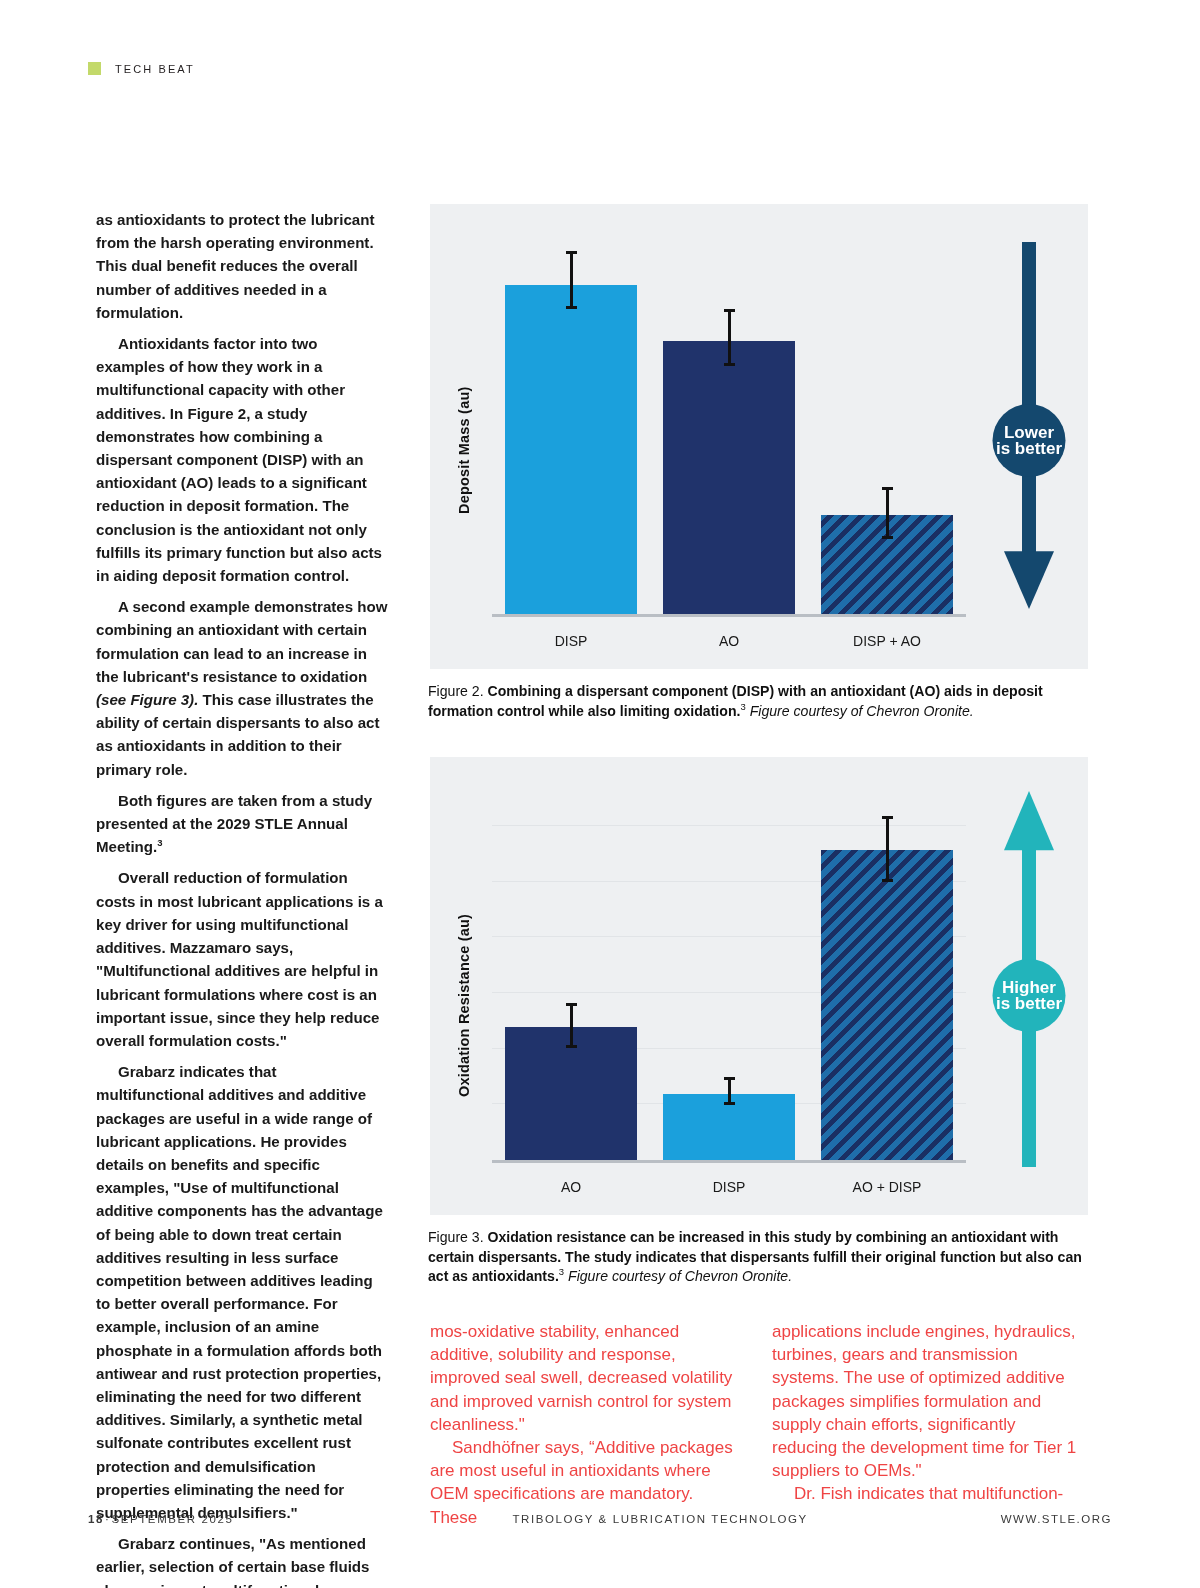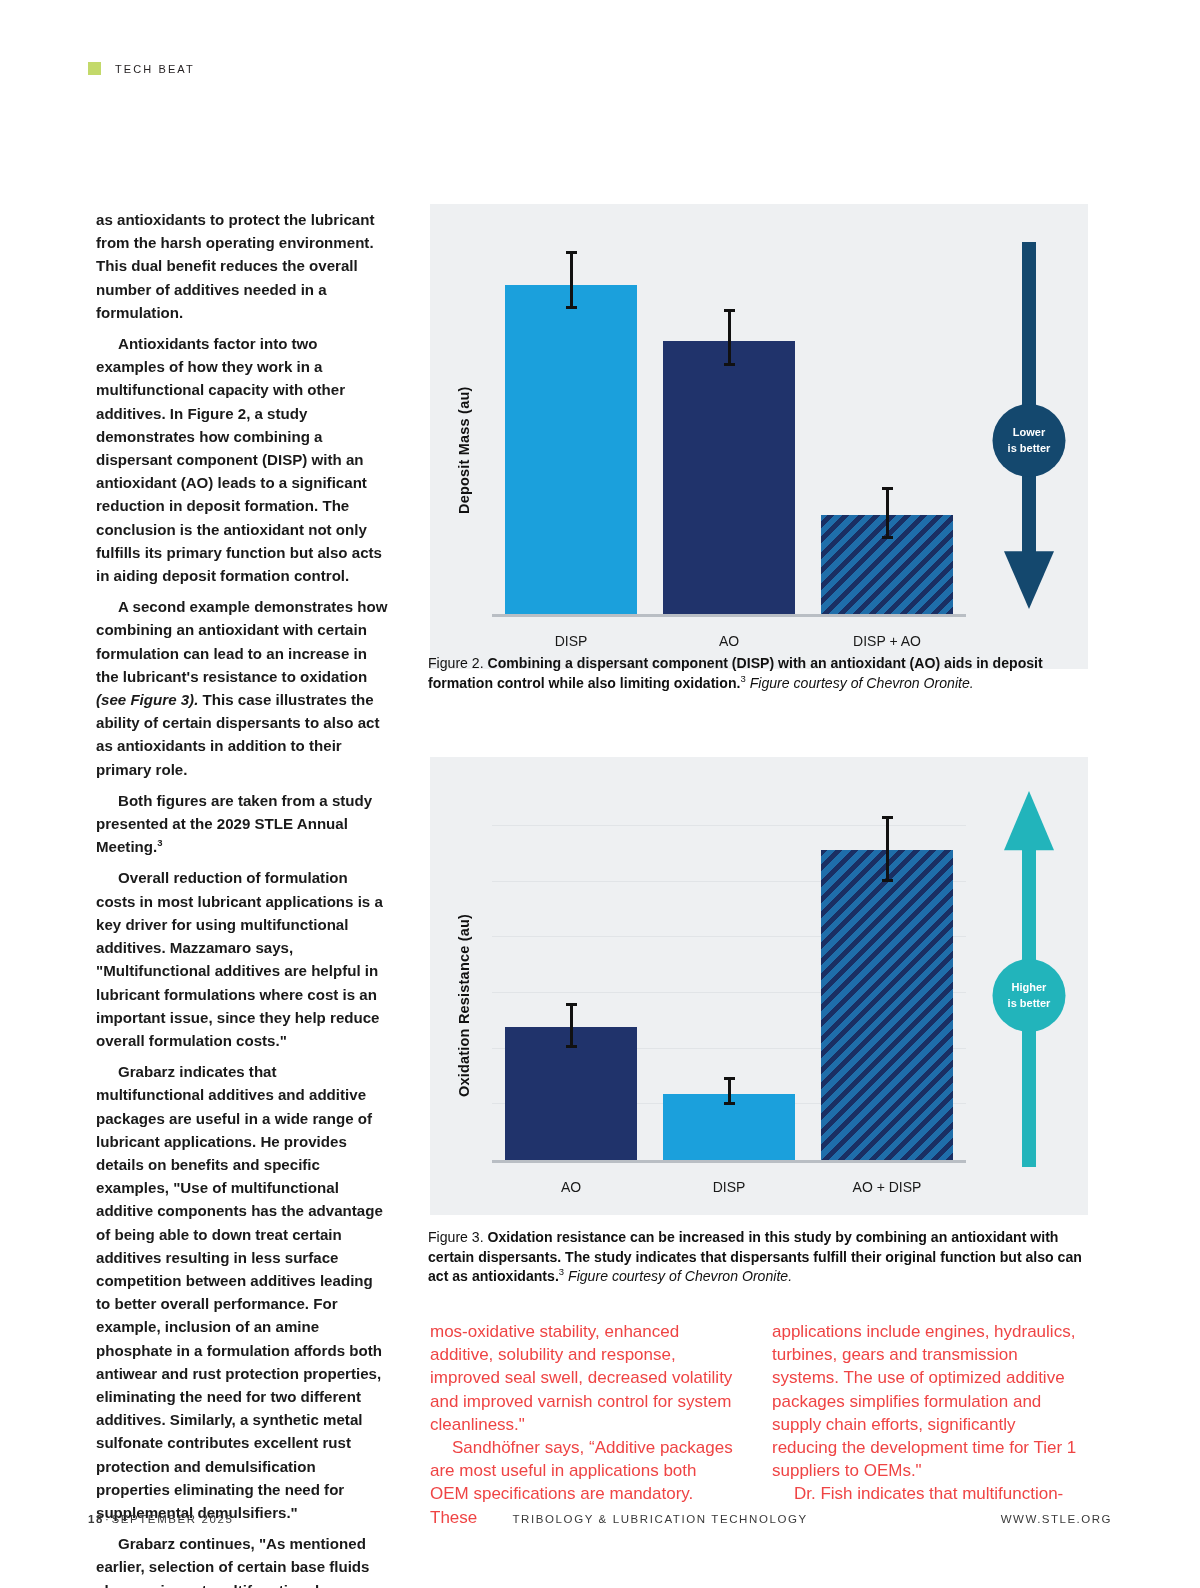--- a/index.html
+++ b/index.html
@@ -198,39 +198,39 @@
     transform: translateX(-50%);
     width: 73px;
     height: 73px;
     border-radius: 50%;
     display: flex;
     align-items: center;
     justify-content: center;
     text-align: center;
     color: #ffffff;
     font-weight: bold;
-    font-size: 11px;
+    font-size: 17px;
     line-height: 15.5px;
   }
   .fig2-badge { background: #14486e; top: 162px; }
   .fig3-badge { background: #22b4bb; top: 170px; }
 
   
   .caption {
     position: absolute;
     width: 660px;
     left: 428px;
     font-size: 14.1px;
     line-height: 19.5px;
     color: #111;
   }
   .caption .lead { font-weight: 400; }
   .caption b { font-weight: bold; }
   .caption i { font-style: italic; font-weight: normal; }
-  .cap2 { top: 654px; }
+  .cap2 { top: 682px; }
   .cap3 { top: 1228px; }
 
   
   .col-bottom {
     position: absolute;
     top: 1320px;
     width: 308px;
     font-size: 17px;
     line-height: 23.2px;
     color: #ef4444;
@@ -382,21 +382,21 @@
       </div>
     </div>
   </div>
 
   <div class="caption cap3">
     <span class="lead">Figure 3. </span><b>Oxidation resistance can be increased in this study by combining an antioxidant with certain dispersants. The study indicates that dispersants fulfill their original function but also can act as antioxidants.</b><sup>3</sup><i> Figure courtesy of Chevron Oronite.</i>
   </div>
 
   <div class="col-bottom col-mid">
     <p>mos-oxidative stability, enhanced additive, solubility and response, improved seal swell, decreased volatility and improved varnish control for system cleanliness."</p>
-    <p class="indent">Sandhöfner says, “Additive packages are most useful in applications both OEM specifications are mandatory. These</p>
+    <p class="indent">Sandhöfner says, “Additive packages are most useful in antioxidants where OEM specifications are mandatory. These</p>
   </div>
 
   <div class="col-bottom col-right">
     <p>applications include engines, hydraulics, turbines, gears and transmission systems. The use of optimized additive packages simplifies formulation and supply chain efforts, significantly reducing the development time for Tier 1 suppliers to OEMs."</p>
     <p class="indent">Dr. Fish indicates that multifunction-</p>
   </div>
 
   <div class="footer">
     <div class="footer-left">
       <span class="footer-page">18</span>

